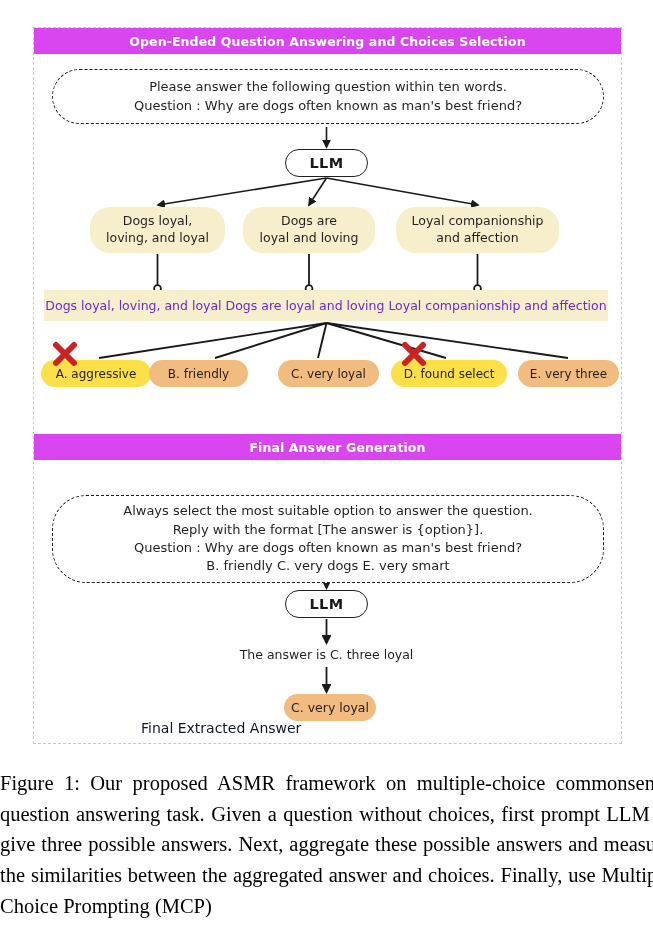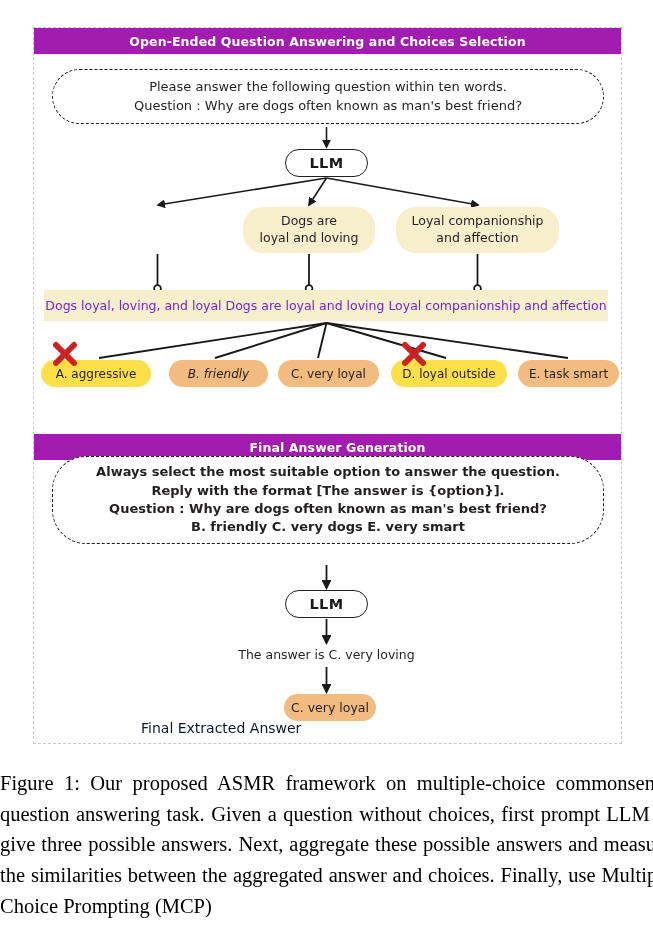--- a/index.html
+++ b/index.html
@@ -37,21 +37,21 @@
     position: absolute;
     left: 0; top: 0;
     width: 653px;
     height: 948px;
     pointer-events: none;
   }
 
   
   .section-bar {
     position: absolute;
-    background: #a21caf;
+    background: #d946ef;
     color: #ffffff;
     font-weight: bold;
     font-size: 12.5px;
     letter-spacing: 0.1px;
     display: flex;
     align-items: center;
     justify-content: center;
     box-sizing: border-box;
   }
   #bar-open  { left: 34px; top: 28px;  width: 587px; height: 26px; }
@@ -66,21 +66,21 @@
     display: flex;
     flex-direction: column;
     align-items: center;
     justify-content: center;
     background: #ffffff;
     font-size: 13px;
     line-height: 1.42;
     color: #231f20;
   }
   #prompt-top   { left: 52px; top: 69px;  width: 552px; height: 55px; }
-  #prompt-final { left: 52px; top: 456px; width: 552px; height: 88px; font-weight: bold; }
+  #prompt-final { left: 52px; top: 495px; width: 552px; height: 88px; }
   .prompt-box .line { white-space: nowrap; text-align: center; }
 
   
   .llm-pill {
     position: absolute;
     background: #ffffff;
     border: 1.6px solid #231f20;
     border-radius: 18px;
     box-sizing: border-box;
     display: flex;
@@ -139,21 +139,21 @@
     display: flex;
     align-items: center;
     justify-content: center;
     font-size: 12px;
     color: #231f20;
     white-space: nowrap;
   }
   .choice-pill.selected  { background: #f2bc80; }
   .choice-pill.rejected  { background: #fde047; }
   #choice-0 { left: 41px;  width: 110px; }
-  #choice-1 { left: 169px; width: 99px; font-style: italic;  }
+  #choice-1 { left: 149px; width: 99px;  }
   #choice-2 { left: 278px; width: 101px; }
   #choice-3 { left: 391px; width: 116px; }
   #choice-4 { left: 518px; width: 101px; }
 
   
   .x-mark {
     position: absolute;
     width: 26px;
     height: 26px;
     pointer-events: none;
@@ -258,54 +258,58 @@
 
   <div class="section-bar" id="bar-final">Final Answer Generation</div>
 
   <div class="prompt-box" id="prompt-top">
     <span class="line">Please answer the following question within ten words.</span>
     <span class="line">Question : Why are dogs often known as man's best friend?</span>
   </div>
 
   <div class="llm-pill" id="llm-1">LLM</div>
 
+  <div class="answer-box" id="ans-0">
+    <span>Dogs loyal,</span>
+    <span>loving, and loyal</span>
+  </div>
   <div class="answer-box" id="ans-1">
     <span>Dogs are</span>
     <span>loyal and loving</span>
   </div>
   <div class="answer-box" id="ans-2">
     <span>Loyal companionship</span>
     <span>and affection</span>
   </div>
 
   <div id="aggregate-bar">Dogs loyal, loving, and loyal Dogs are loyal and loving Loyal companionship and affection</div>
 
   <div class="choice-pill rejected" id="choice-0">A. aggressive</div>
   <div class="choice-pill selected" id="choice-1">B. friendly</div>
   <div class="choice-pill selected" id="choice-2">C. very loyal</div>
-  <div class="choice-pill rejected" id="choice-3">D. loyal outside</div>
-  <div class="choice-pill selected" id="choice-4">E. task smart</div>
+  <div class="choice-pill rejected" id="choice-3">D. found select</div>
+  <div class="choice-pill selected" id="choice-4">E. very three</div>
 
   <svg class="x-mark" id="x-0" viewBox="0 0 26 26" xmlns="http://www.w3.org/2000/svg">
     <path d="M 4 4 L 22 22 M 22 4 L 4 22" stroke="#cc2222" stroke-width="6" stroke-linecap="round"></path>
   </svg>
   <svg class="x-mark" id="x-1" viewBox="0 0 26 26" xmlns="http://www.w3.org/2000/svg">
     <path d="M 4 4 L 22 22 M 22 4 L 4 22" stroke="#cc2222" stroke-width="6" stroke-linecap="round"></path>
   </svg>
 
   <div class="prompt-box" id="prompt-final">
     <span class="line">Always select the most suitable option to answer the question.</span>
     <span class="line">Reply with the format  [The answer is {option}].</span>
     <span class="line">Question : Why are dogs often known as man's best friend?</span>
     <span class="line">B. friendly C. very dogs E. very smart</span>
   </div>
 
   <div class="llm-pill" id="llm-2">LLM</div>
 
-  <div id="llm-output-text">The answer is C. very loving</div>
+  <div id="llm-output-text">The answer is C. three loyal</div>
 
   <div id="final-label">Final Extracted Answer</div>
   <div id="final-answer-pill">C. very loyal</div>
 
   <div id="caption">
     <span class="cap-text">Figure 1: Our proposed ASMR framework on multiple-choice commonsense question answering task. Given a question without choices, first prompt LLM to give three possible answers. Next, aggregate these possible answers and measure the similarities between the aggregated answer and choices. Finally, use Multiple Choice Prompting (MCP)</span>
   </div>
 
 </div>
 

